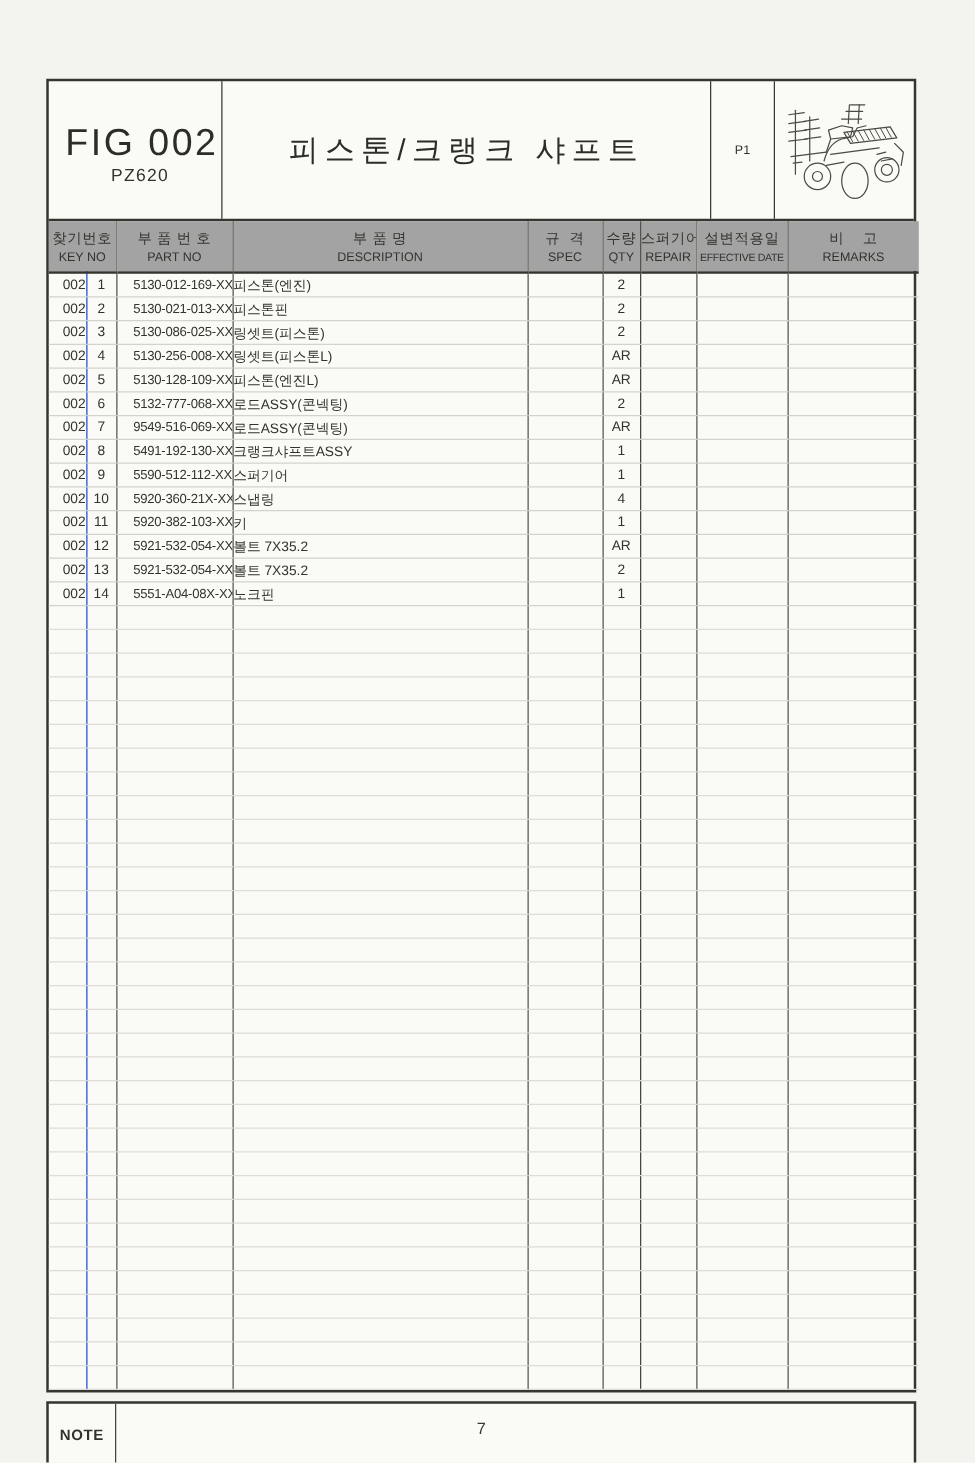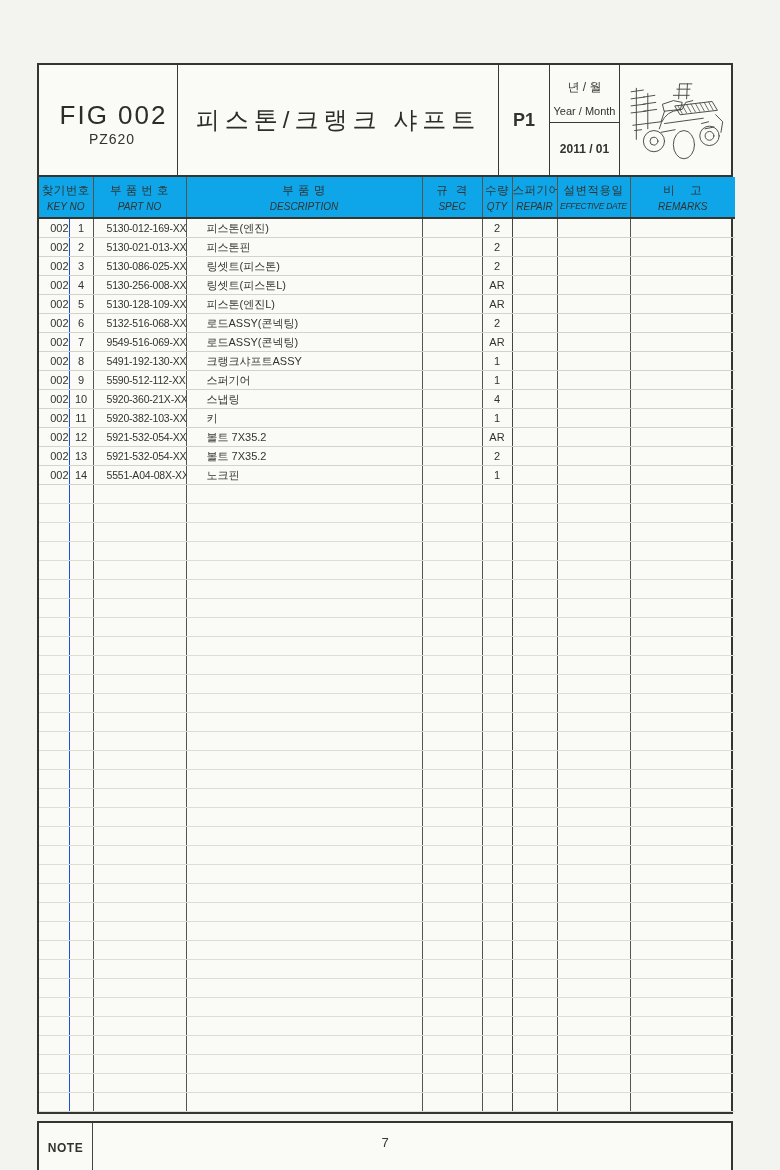--- a/index.html
+++ b/index.html
@@ -18,52 +18,52 @@
     border:2px solid #35352f;
     background:#fafaf7;
   }
   
   .header-block{
     display:flex;height:110px;border-bottom:2px solid #35352f;
   }
   .hb-cell{border-right:1.5px solid #3a3a34;position:relative;}
   .hb-cell:last-child{border-right:none;}
   .fig-cell{width:138px;display:flex;flex-direction:column;align-items:center;justify-content:center;}
-  .fig-label{font-size:26px;letter-spacing:2px;color:#2d2d28;margin-top:6px;margin-left:11px;}
+  .fig-label{font-size:30px;letter-spacing:2px;color:#2d2d28;margin-top:6px;margin-left:11px;}
   .model-label{font-size:14px;letter-spacing:1px;align-self:center;padding-left:8px;}
   .title-cell{flex:1;display:flex;align-items:center;justify-content:center;}
   .doc-title{font-size:24px;letter-spacing:5px;color:#2d2d28;}
-  .p-cell{width:50px;display:flex;align-items:center;justify-content:center;font-size:18px;font-weight:700;}
+  .p-cell{width:50px;display:flex;align-items:center;justify-content:center;font-size:10px;font-weight:400;}
   .date-cell{width:69px;display:flex;flex-direction:column;font-size:11px;}
   .date-top{height:58px;border-bottom:1.5px solid #3a3a34;display:flex;flex-direction:column;align-items:center;justify-content:flex-end;padding-bottom:5px;box-sizing:border-box;}
   .ym-ko{margin-bottom:9px;font-size:12px;}
   .ym-en{font-size:11px;white-space:nowrap;}
   .date-bottom{flex:1;display:flex;align-items:center;justify-content:center;font-weight:700;font-size:12px;}
   .illus-cell{width:111px;display:flex;align-items:center;justify-content:center;}
   .illus-cell svg{width:104px;height:96px;}
   
   table.parts{
     width:100%;border-collapse:collapse;table-layout:fixed;
   }
   .parts th,.parts td{padding:0;margin:0;overflow:hidden;white-space:nowrap;}
   .parts thead th{
     height:40px;border-right:1px solid #55554e;border-bottom:2px solid #35352f;
-    font-weight:400;vertical-align:middle;text-align:center;background:#0ea5e9;
+    font-weight:400;vertical-align:middle;text-align:center;background:#a3a3a3;
   }
   .parts thead th:last-child{border-right:none;}
   .th-ko{font-size:11.5px;letter-spacing:.5px;white-space:pre;display:block;margin-bottom:3px;}
-  .th-en{font-size:10px;font-style:italic;display:block;white-space:pre;}
+  .th-en{font-size:10px;display:block;white-space:pre;}
   .th-en.small{font-size:8.5px;letter-spacing:-0.3px;}
   .parts td{height:18px;font-size:11px;vertical-align:middle;}
   tr.data-row td{border-bottom:1px solid #d3d3cd;}
   tr.empty-row td{border-bottom:1px solid #dddcd6;}
   td.c-key_no{text-align:right;border-right:1px solid #1d4ed8;margin-left:12px;}
   td.c-idx{text-align:center;border-right:1px solid #55554e;}
   td.c-part_no{padding-left:13px;border-right:1px solid #55554e;font-size:10.5px;letter-spacing:-0.2px;}
-  td.c-description{padding-left:20px;border-right:1px solid #55554e;}
+  td.c-description{padding-left:0;border-right:1px solid #55554e;}
   td.c-spec{border-right:1px solid #55554e;}
   td.c-qty{text-align:center;border-right:1.5px solid #45453f;}
   td.c-repair{border-right:1px solid #55554e;}
   td.c-effective_date{border-right:1px solid #55554e;}
   td.c-remarks{border-right:none;}
   
   .note-box{
     margin-top:7px;border:2px solid #35352f;background:#fafaf7;
     height:50px;display:flex;align-items:stretch;
   }
@@ -87,27 +87,20 @@
     <div class="header-block">
       <div class="hb-cell fig-cell">
         <div class="fig-label">FIG 002</div>
         <div class="model-label">PZ620</div>
       </div>
       <div class="hb-cell title-cell">
         <div class="doc-title">피스톤/크랭크 샤프트</div>
       </div>
       <div class="hb-cell p-cell">
         <span>P1</span>
-      </div>
-      <div class="hb-cell date-cell">
-        <div class="date-top">
-          <div class="ym-ko">년 / 월</div>
-          <div class="ym-en">Year / Month</div>
-        </div>
-        <div class="date-bottom">2011 / 01</div>
       </div>
       <div class="hb-cell illus-cell">
         <svg viewBox="0 0 118 104">
           <g stroke="#4b4b45" fill="none" stroke-width="1.1" stroke-linecap="round" stroke-linejoin="round">
 
             <line x1="14" y1="16" x2="14" y2="74"></line>
             <line x1="8" y1="20" x2="22" y2="18"></line>
             <line x1="8" y1="28" x2="23" y2="26"></line>
             <line x1="8" y1="36" x2="24" y2="34"></line>
             <line x1="8" y1="44" x2="25" y2="42"></line>
@@ -246,21 +239,21 @@
             <td class="c-description">피스톤(엔진L)</td>
             <td class="c-spec"></td>
             <td class="c-qty">AR</td>
             <td class="c-repair"></td>
             <td class="c-effective_date"></td>
             <td class="c-remarks"></td>
           </tr>
           <tr class="data-row">
             <td class="c-key_no">002</td>
             <td class="c-idx">6</td>
-            <td class="c-part_no">5132-516-068-XX</td>
+            <td class="c-part_no">5132-777-068-XX</td>
             <td class="c-description">로드ASSY(콘넥팅)</td>
             <td class="c-spec"></td>
             <td class="c-qty">2</td>
             <td class="c-repair"></td>
             <td class="c-effective_date"></td>
             <td class="c-remarks"></td>
           </tr>
           <tr class="data-row">
             <td class="c-key_no">002</td>
             <td class="c-idx">7</td>

